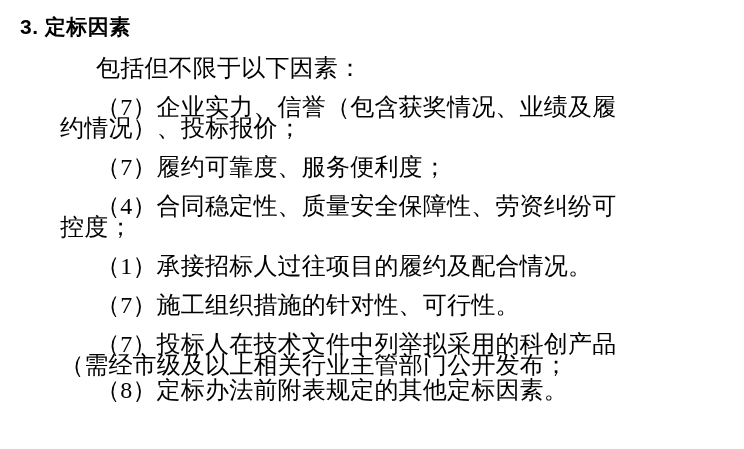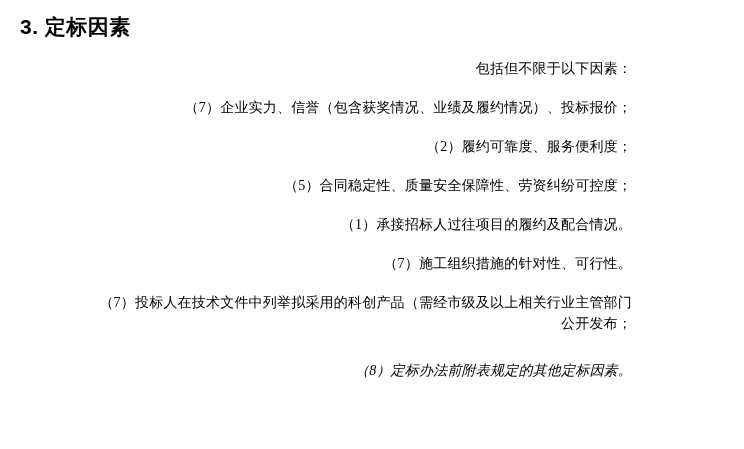--- a/index.html
+++ b/index.html
@@ -27,55 +27,53 @@
     font-size: 21px;
     line-height: 30px;
     letter-spacing: 0.5px;
     margin: 4px 0 16px 0;
     padding-left: 0px;
   }
   .body-block {
     padding-left: 40px;
   }
   .para {
-    font-size: 14px;
+    font-size: 24px;
     line-height: 21px;
     margin: 0 0 18px 0;
     letter-spacing: 0.2px;
     text-indent: 0;
-    text-align: right;
   }
   .para.indent {
     text-indent: 36px;
   }
   .para.wrap {
     text-indent: 36px;
-    margin-bottom: 26px;
+    margin-bottom: 4px;
   }
   .para.last {
     margin-bottom: 4px;
-    font-style: italic;
   }
 </style>
 </head>
 <body>
 
 <div class="page">
 
   <div class="heading">3. 定标因素</div>
 
   <div class="body-block">
 
     <p class="para indent">包括但不限于以下因素：</p>
 
     <p class="para indent">（7）企业实力、信誉（包含获奖情况、业绩及履约情况）、投标报价；</p>
 
-    <p class="para indent">（2）履约可靠度、服务便利度；</p>
+    <p class="para indent">（7）履约可靠度、服务便利度；</p>
 
-    <p class="para indent">（5）合同稳定性、质量安全保障性、劳资纠纷可控度；</p>
+    <p class="para indent">（4）合同稳定性、质量安全保障性、劳资纠纷可控度；</p>
 
     <p class="para indent">（1）承接招标人过往项目的履约及配合情况。</p>
 
 
     <p class="para indent">（7）施工组织措施的针对性、可行性。</p>
 
     <p class="para wrap">（7）投标人在技术文件中列举拟采用的科创产品（需经市级及以上相关行业主管部门公开发布；</p>
 
     <p class="para indent last">（8）定标办法前附表规定的其他定标因素。</p>
 

